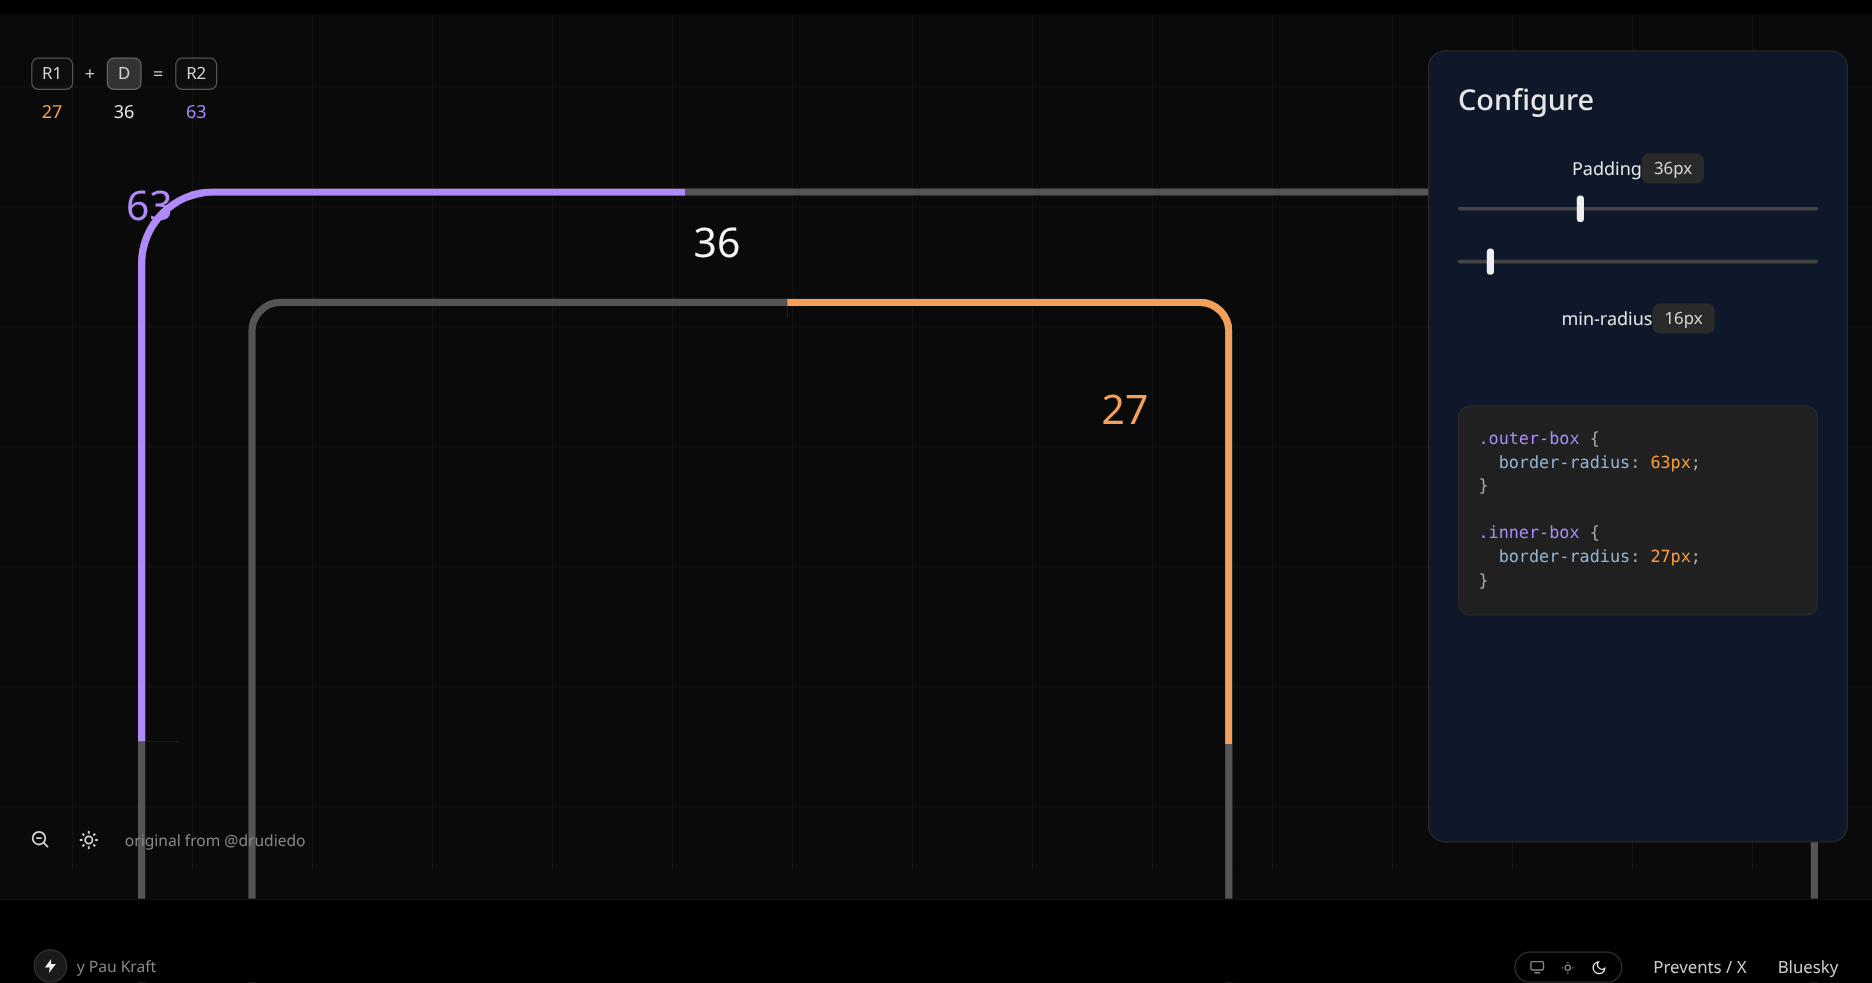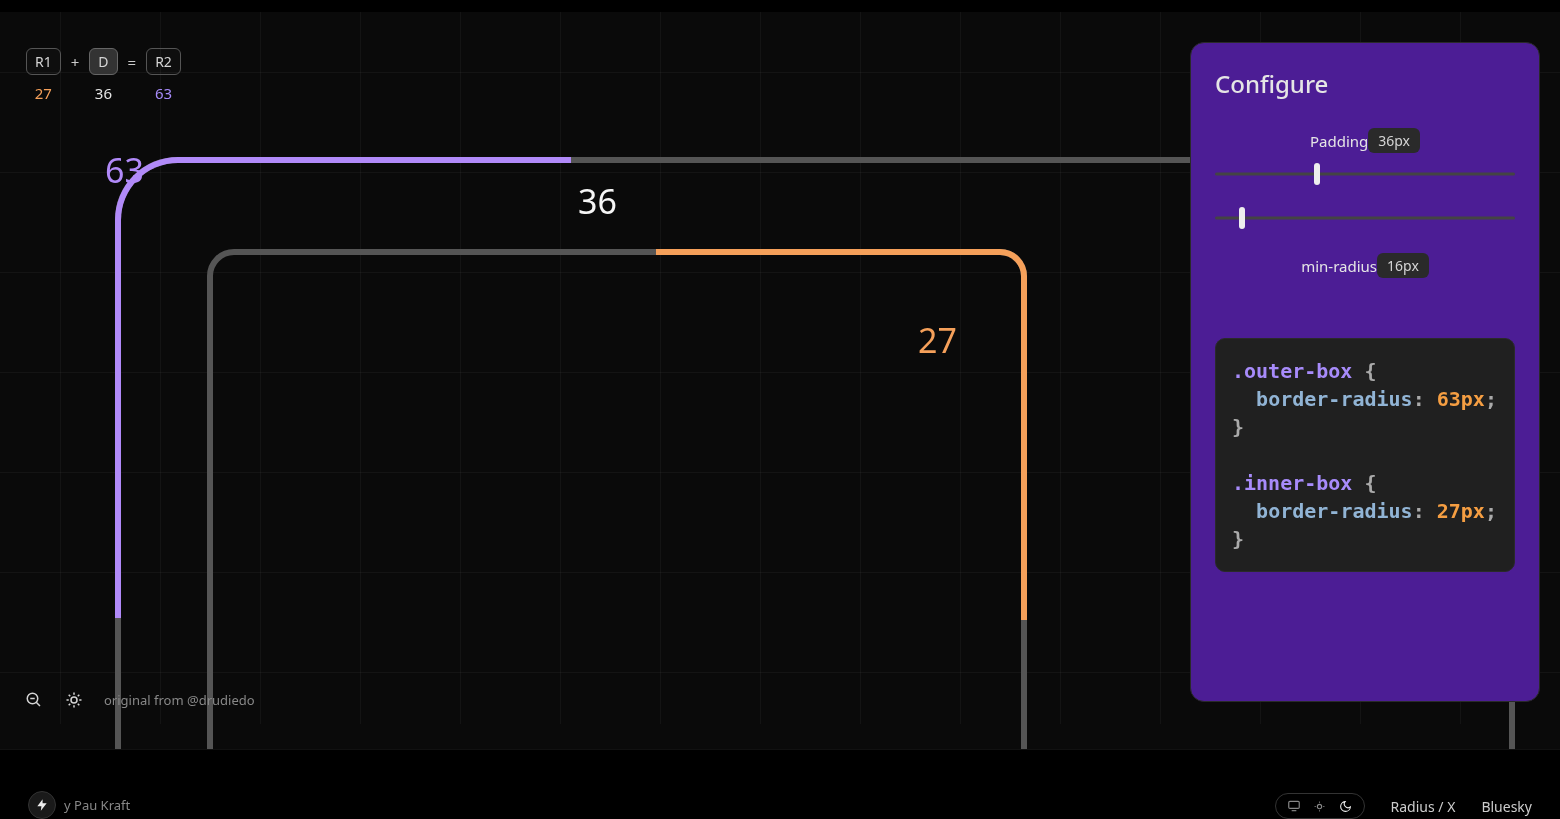--- a/index.html
+++ b/index.html
@@ -129,21 +129,21 @@
   cursor: pointer;
 }
 .credit { color: #888; font-size: 13px; }
 
 
 .panel {
   position: absolute;
   right: 20px;
   top: 42px;
   width: 350px;
-  background: #4c1d95;
+  background: #0f172a;
   border: 1px solid #2a2a2a;
   border-radius: 14px;
   padding: 24px;
   height: 660px;
 }
 .panel h1 { font-size: 24px; font-weight: 500; color: #e5e5e5; margin-bottom: 28px; }
 .ctrl { margin-bottom: 26px; }
 .ctrl-row { display: flex; justify-content: center; align-items: center; margin-bottom: 12px; }
 .ctrl-label { font-size: 15px; color: #e5e5e5; }
 .ctrl-val {
@@ -186,25 +186,24 @@
 .css-head {
   display: flex; justify-content: space-between; align-items: center;
   padding: 10px 14px;
   background: #2a2a2a;
 }
 .css-head span { font-size: 15px; color: #e5e5e5; }
 .copy-icon { width: 18px; height: 18px; color: #ccc; cursor: pointer; }
 .css-body {
   padding: 18px 16px;
   font-family: ui-monospace, SFMono-Regular, Menlo, Consolas, monospace;
-  font-size: 20px;
+  font-size: 14px;
   line-height: 1.4;
   white-space: pre;
   color: #aaa;
-  font-weight: bold;
 }
 .tok-sel { color: #a78bfa; }
 .tok-prop { color: #91b4d5; }
 .tok-num-outer { color: #f59e42; }
 .tok-num-inner { color: #f59e42; }
 .tok-punc { color: #aaa; }
 
 
 .footer {
   position: absolute;
@@ -363,16 +362,16 @@
             <line x1="3" y1="12" x2="5" y2="12"></line>
             <line x1="19" y1="12" x2="21" y2="12"></line>
           </svg>
       </div>
       <div class="seg active">
         <svg viewBox="0 0 24 24" width="13" height="13" fill="none" stroke="currentColor" stroke-width="2">
             <path d="M21 12.8A9 9 0 1 1 11.2 3 7 7 0 0 0 21 12.8z"></path>
           </svg>
       </div>
     </div>
-    <span class="footer-link">Radius / X</span>
+    <span class="footer-link">Prevents / X</span>
     <span class="footer-link">Bluesky</span>
   </div>
 </div>
 
 </body></html>

